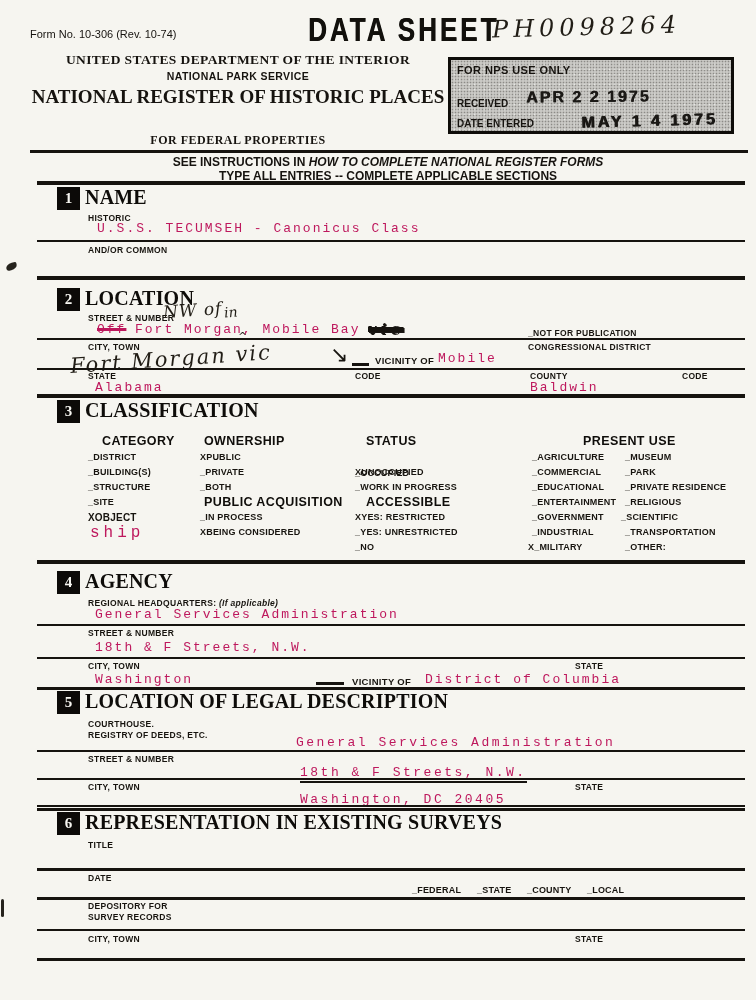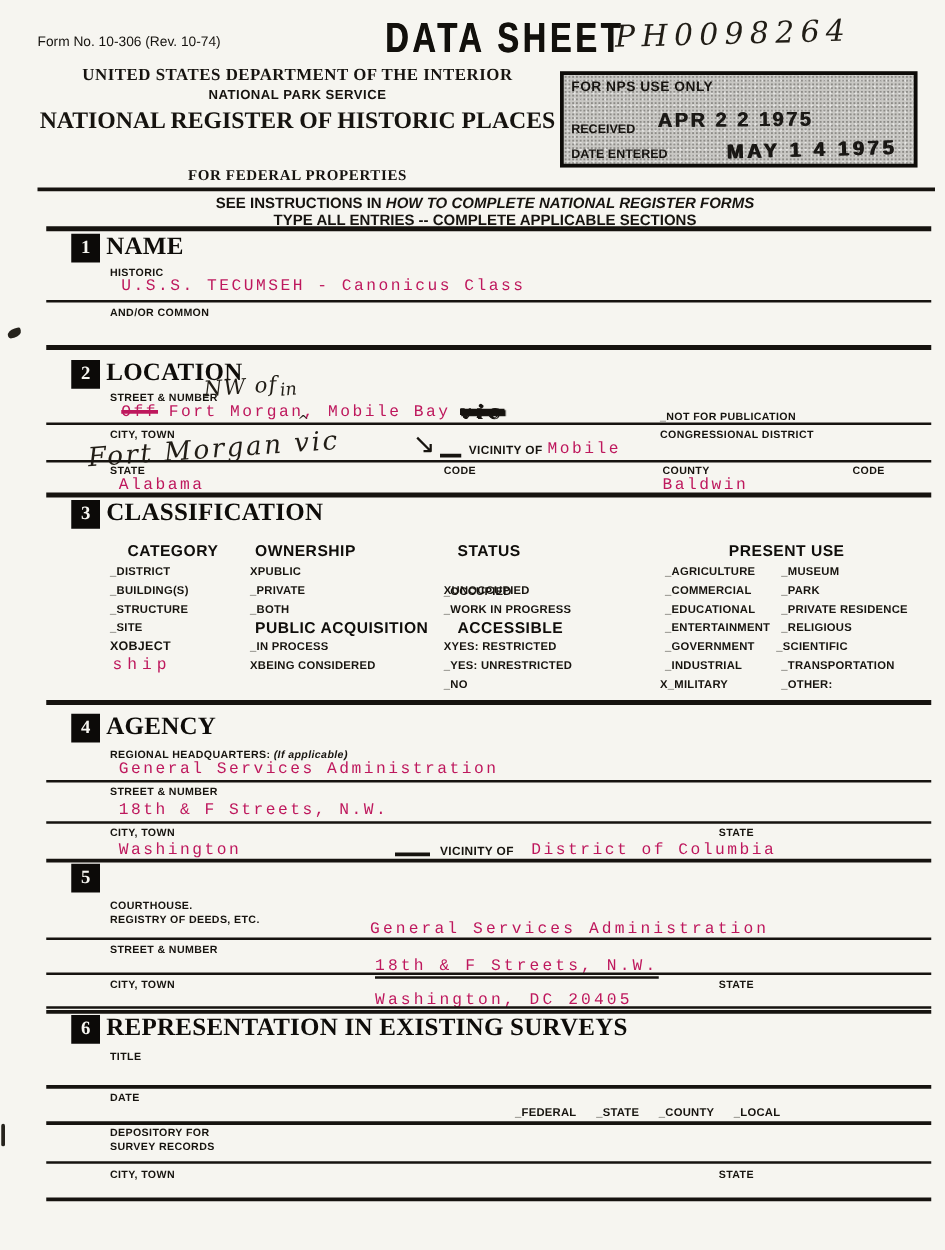--- a/index.html
+++ b/index.html
@@ -116,21 +116,21 @@
   <span class="a colhead" style="left:102px; top:434px;">CATEGORY</span>
   <span class="a colhead" style="left:204px; top:434px;">OWNERSHIP</span>
   <span class="a colhead" style="left:366px; top:434px;">STATUS</span>
   <span class="a colhead" style="left:583px; top:434px;">PRESENT USE</span>
 
   <span class="a chk" style="left:88px; top:452px;">_DISTRICT</span>
   <span class="a chk" style="left:88px; top:467px;">_BUILDING(S)</span>
   <span class="a chk" style="left:88px; top:482px;">_STRUCTURE</span>
   <span class="a chk" style="left:88px; top:497px;">_SITE</span>
   <span class="a chk" style="left:88px; top:512px; font-size:10px;">XOBJECT</span>
-  <span class="a typed" style="left:90px; top:524px; font-size:13px; letter-spacing:4px;">ship</span>
+  <span class="a typed" style="left:90px; top:524px; font-size:16px; letter-spacing:4px;">ship</span>
 
   <span class="a chk" style="left:200px; top:452px;">XPUBLIC</span>
   <span class="a chk" style="left:200px; top:467px;">_PRIVATE</span>
   <span class="a chk" style="left:200px; top:482px;">_BOTH</span>
   <span class="a colhead" style="left:204px; top:495px;">PUBLIC ACQUISITION</span>
   <span class="a chk" style="left:200px; top:512px;">_IN PROCESS</span>
   <span class="a chk" style="left:200px; top:527px;">XBEING CONSIDERED</span>
 
   <span class="a chk" style="left:355px; top:468px;">_OCCUPIED</span>
   <span class="a chk" style="left:355px; top:467px;">XUNOCCUPIED</span>
@@ -168,20 +168,21 @@
   <i class="rule" style="left:37px; top:657px; width:708px;"></i>
   <span class="a lbl" style="left:88px; top:661px;">CITY, TOWN</span>
   <span class="a lbl" style="left:575px; top:661px;">STATE</span>
   <span class="a typed" style="left:95px; top:672px;">Washington</span>
   <i class="blankline" style="left:316px; top:682px; width:28px; border-bottom-width:3px;"></i>
   <span class="a lbl md" style="left:352px; top:676px;">VICINITY OF</span>
   <span class="a typed" style="left:425px; top:672px;">District of Columbia</span>
   <i class="rule thick" style="left:37px; top:687px; width:708px; height:3px;"></i>
 
   <div class="badge" style="left:57px; top:691px;">5</div>
+  <span class="a sec-title" style="left:85px; top:690px;">LOCATION OF LEGAL DESCRIPTION</span>
   <span class="a lbl" style="left:88px; top:719px;">COURTHOUSE.</span>
   <span class="a lbl" style="left:88px; top:730px;">REGISTRY OF DEEDS, ETC.</span>
   <span class="a typed" style="left:296px; top:735px; letter-spacing:2.5px;">General Services Administration</span>
   <i class="rule" style="left:37px; top:750px; width:708px;"></i>
   <span class="a lbl" style="left:88px; top:754px;">STREET &amp; NUMBER</span>
   <span class="a typed" style="left:300px; top:765px; letter-spacing:2.5px; border-bottom:2px solid #16130f; padding-bottom:1px;">18th &amp; F Streets, N.W.</span>
   <i class="rule" style="left:37px; top:778px; width:708px;"></i>
   <span class="a lbl" style="left:88px; top:782px;">CITY, TOWN</span>
   <span class="a lbl" style="left:575px; top:782px;">STATE</span>
   <span class="a typed" style="left:300px; top:792px; letter-spacing:2.5px;">Washington, DC  20405</span>

